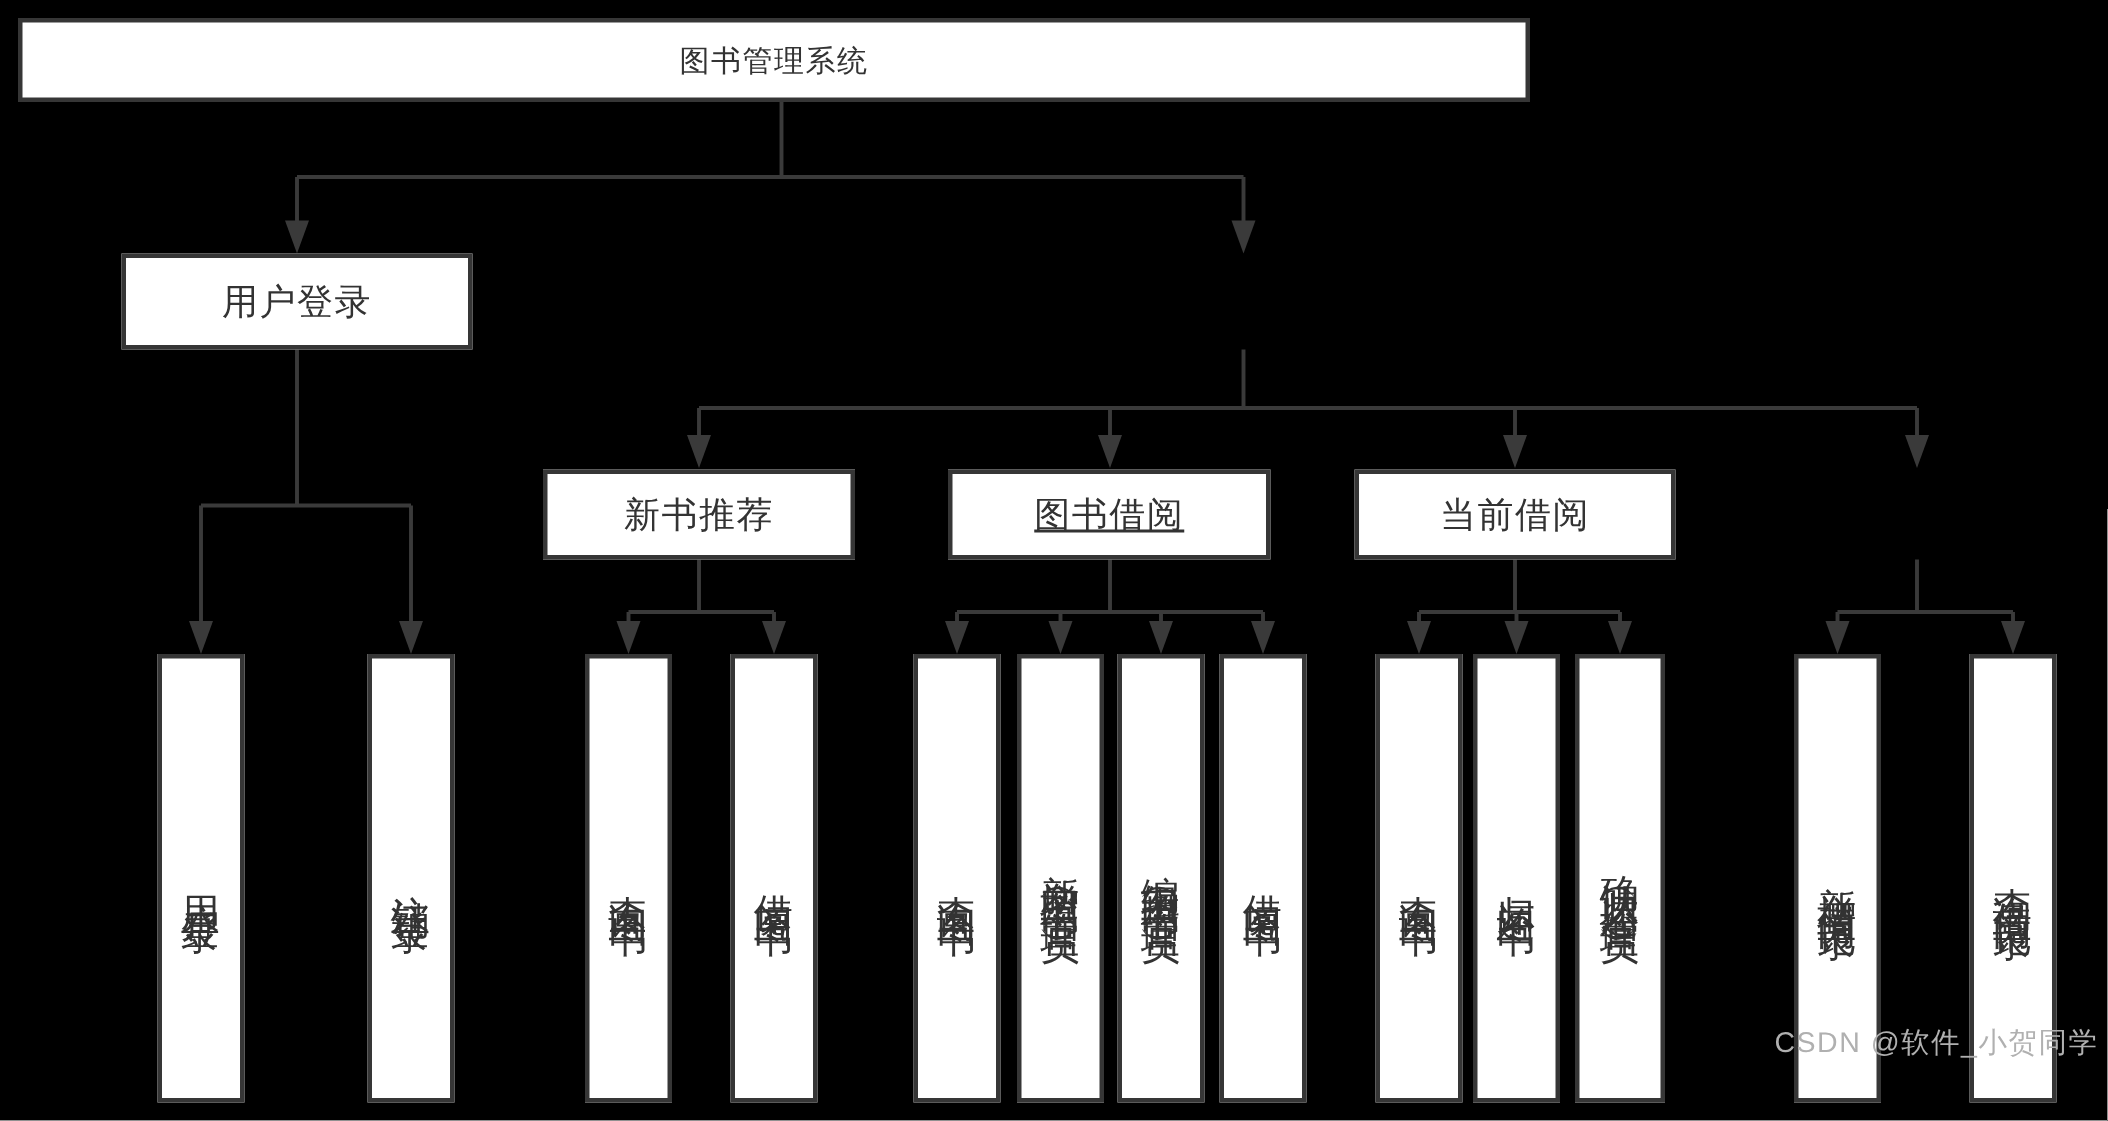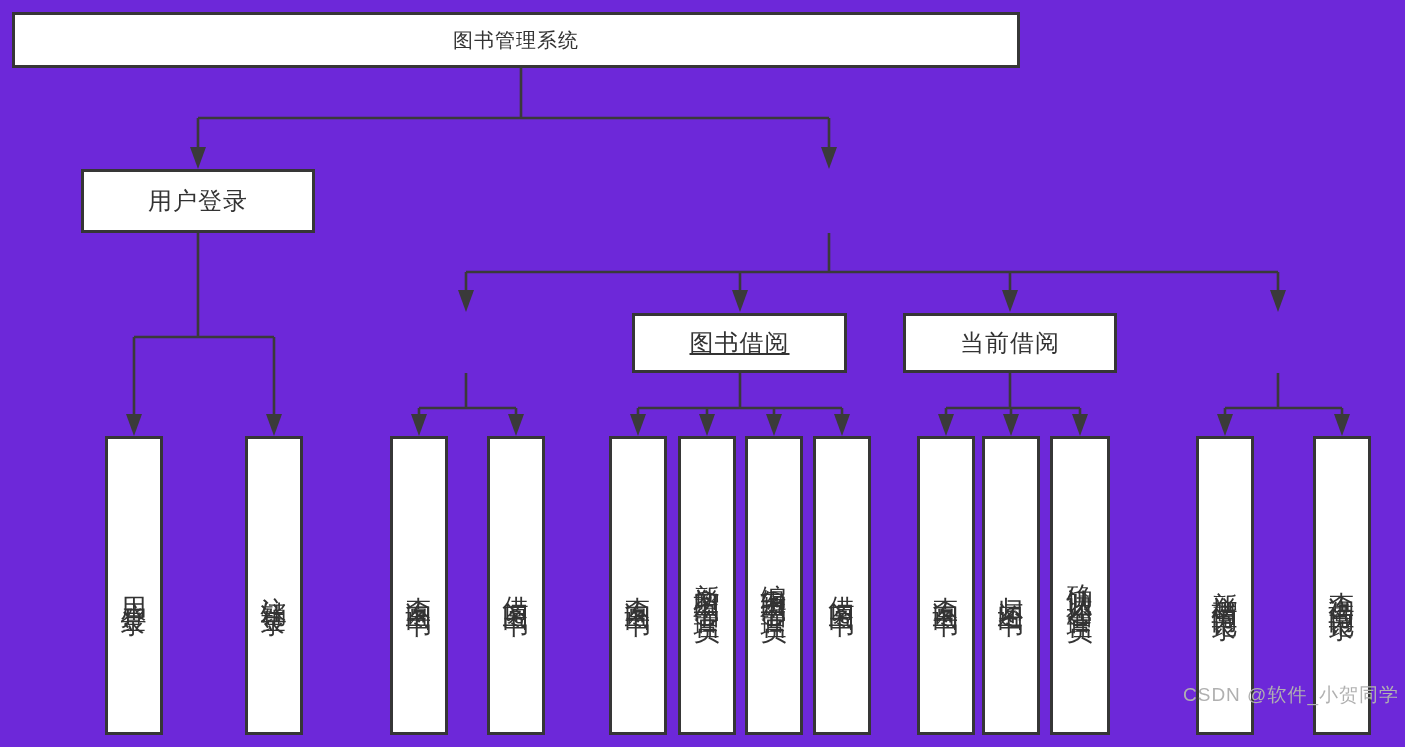--- a/index.html
+++ b/index.html
@@ -5,21 +5,21 @@
   html, body {
     margin: 0;
     padding: 0;
     background: #ffffff;
     font-family: "Liberation Sans", "DejaVu Sans", sans-serif;
   }
   .canvas {
     position: relative;
     width: 1405px;
     height: 747px;
-    background: #6d28d9;
+    background: #000000;
     overflow: hidden;
   }
   .connectors {
     position: absolute;
     left: 0;
     top: 0;
     width: 1405px;
     height: 747px;
   }
   .box {
@@ -92,20 +92,23 @@
   </svg>
 
   <div class="box" style="left:12px; top:12px; width:1008px; height:56px;">
     <span class="root-label">图书管理系统</span>
   </div>
 
   <div class="box" style="left:81px; top:169px; width:234px; height:64px;">
     <span class="h-label">用户登录</span>
   </div>
 
+  <div class="box" style="left:362px; top:313px; width:208px; height:60px;">
+    <span class="h-label">新书推荐</span>
+  </div>
   <div class="box" style="left:632px; top:313px; width:215px; height:60px;text-decoration:underline;">
     <span class="h-label">图书借阅</span>
   </div>
   <div class="box" style="left:903px; top:313px; width:214px; height:60px;">
     <span class="h-label">当前借阅</span>
   </div>
 
   <div class="box v-box" style="left:105px; top:436px; width:58px; height:299px;">
     <span>用户登录</span>
   </div>

